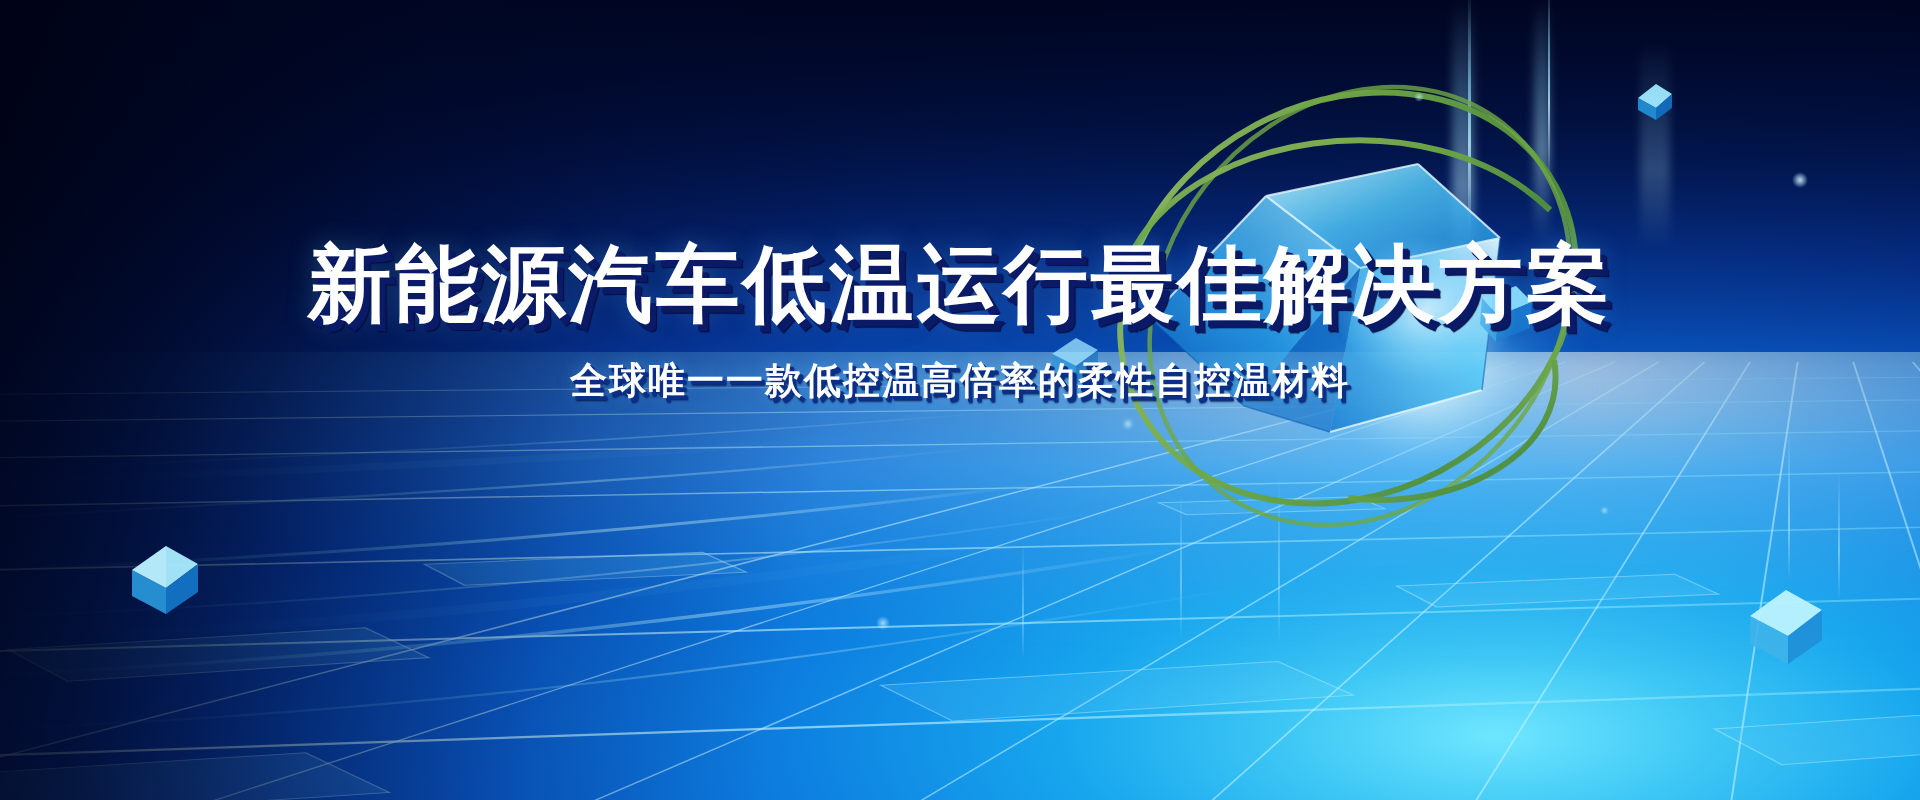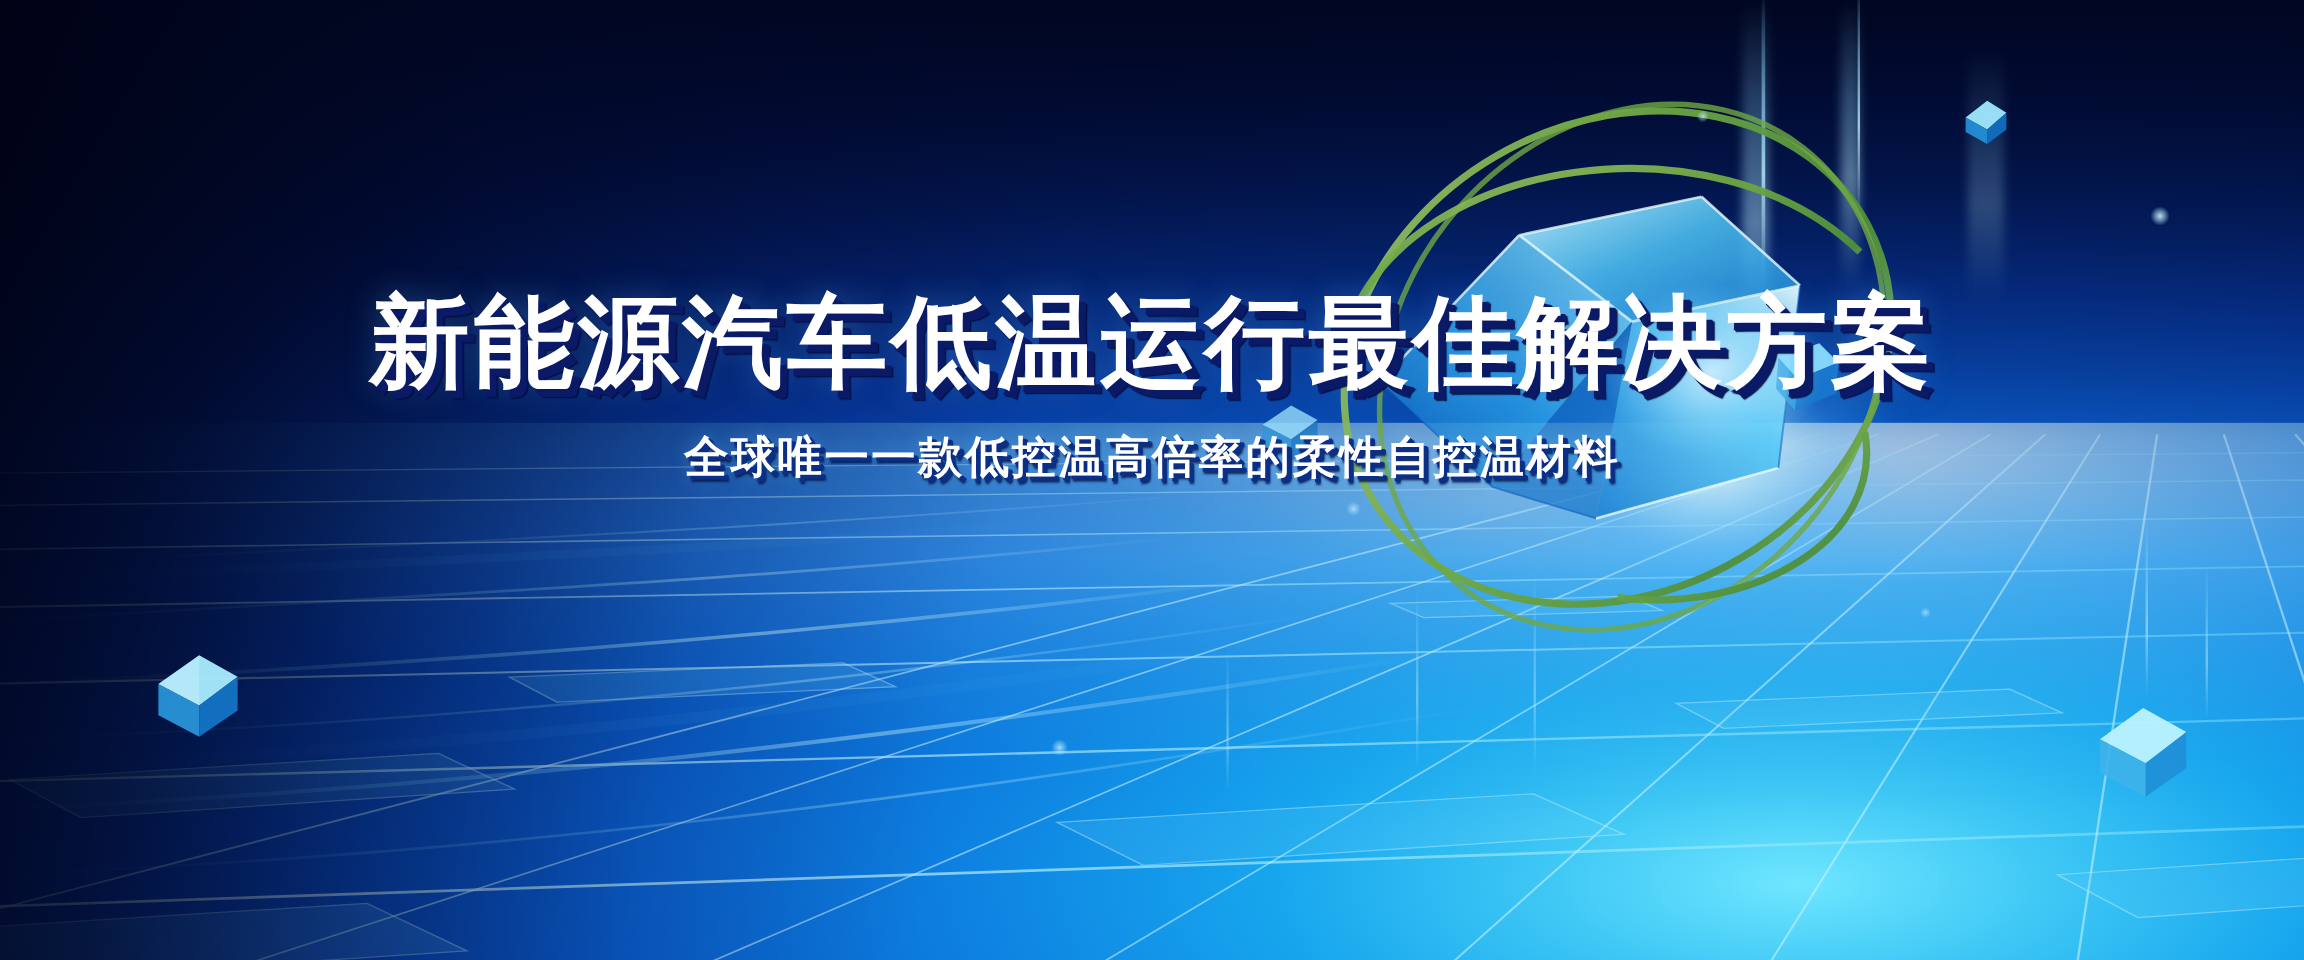--- a/index.html
+++ b/index.html
@@ -5,21 +5,21 @@
   html, body {
     margin: 0;
     padding: 0;
     background: #000;
   }
   #banner {
     position: relative;
     width: 1920px;
     height: 800px;
     overflow: hidden;
-    font-family: Liberation Sans, sans-serif;
+    font-family: Liberation Serif, serif;
     background: #001040;
     user-select: none;
   }
 
   
   .layer { position: absolute; inset: 0; }
 
   .bg-base {
     background:
       radial-gradient(120% 110% at 78% 92%,

